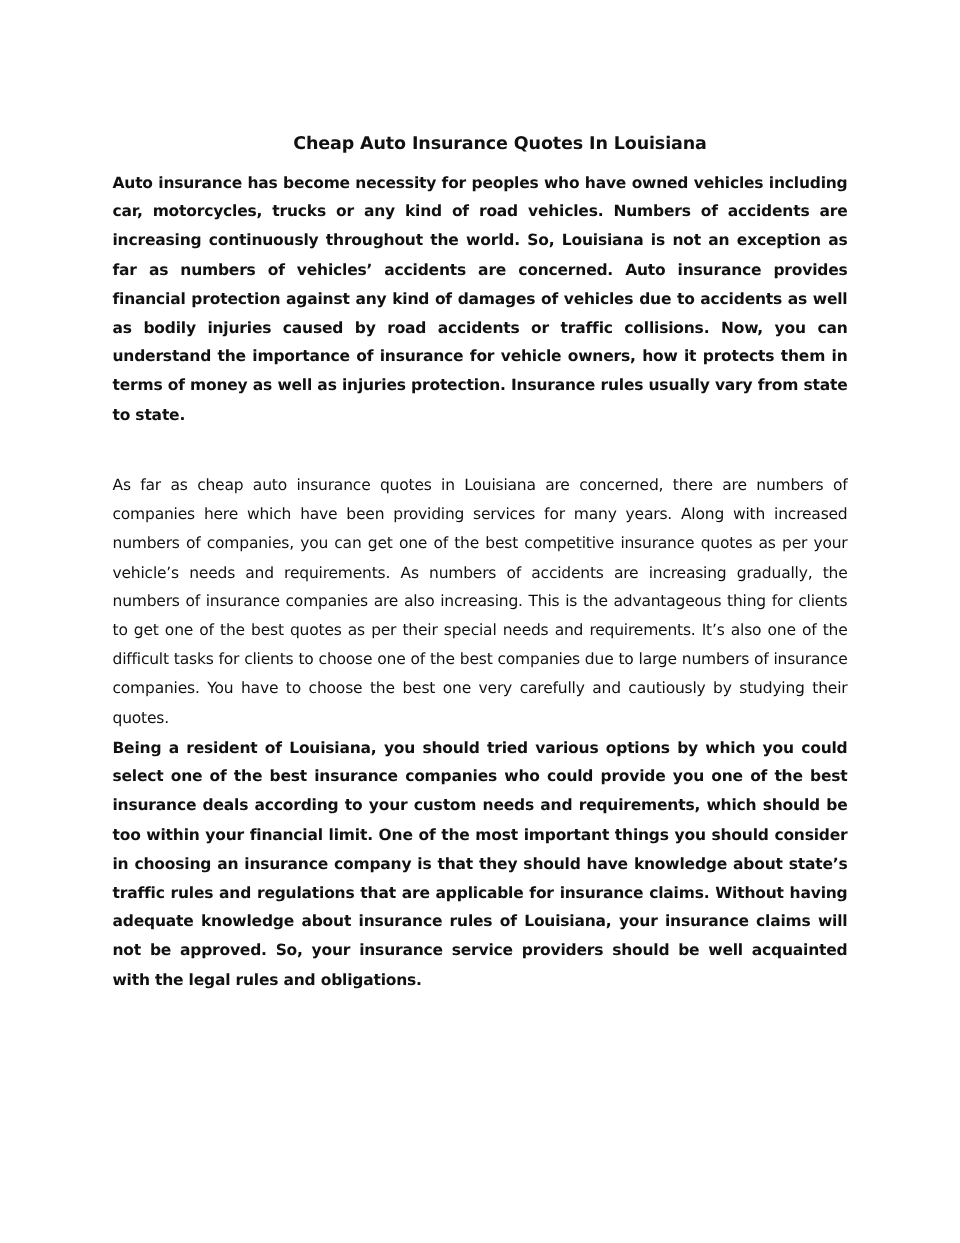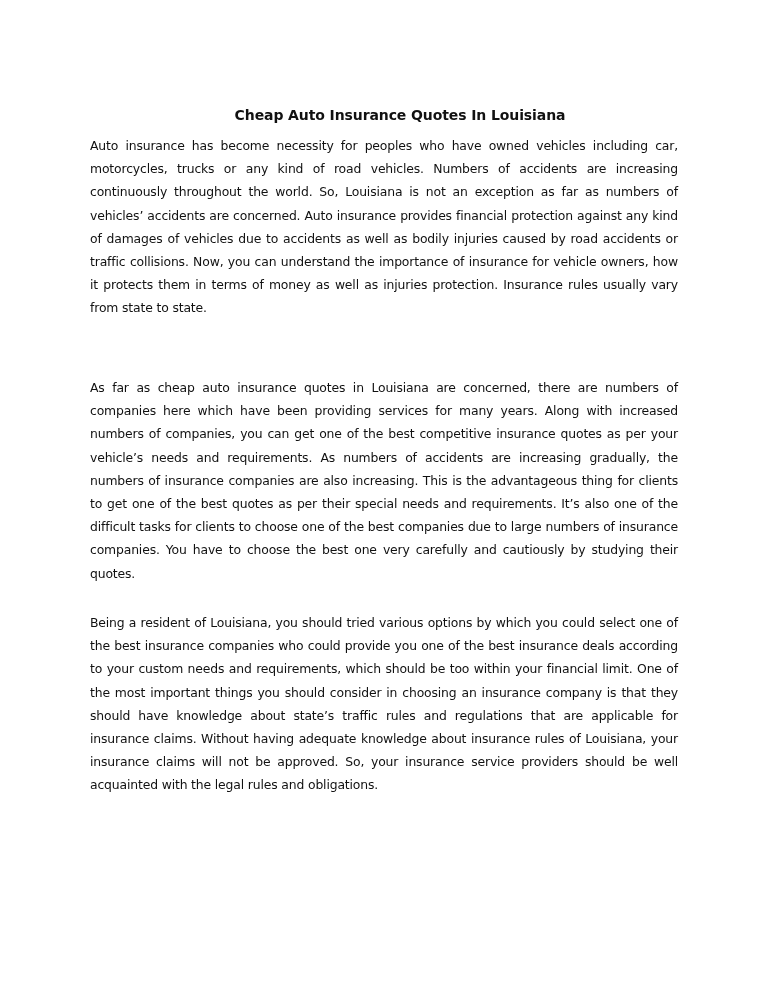--- a/index.html
+++ b/index.html
@@ -37,23 +37,23 @@
       position: absolute;
       left: 90px;
       width: 588px;
       margin: 0;
       font-size: 12.4px;
       line-height: 23.2px;
       text-align: justify;
       letter-spacing: -0.15px;
       word-spacing: 0px;
     }
-    #p1 { top: 134px; }
+    #p1 { top: 134px; font-weight: bold; }
     #p2 { top: 376px; }
-    #p3 { top: 611px; }
+    #p3 { top: 586px; font-weight: bold; }
   </style>
 </head>
 <body>
 
 <div class="page">
   <h1 class="title">Cheap Auto Insurance Quotes In Louisiana</h1>
   <p class="para" id="p1">Auto insurance has become necessity for peoples who have owned vehicles including car, motorcycles, trucks or any kind of road vehicles. Numbers of accidents are increasing continuously throughout the world. So, Louisiana is not an exception as far as numbers of vehicles’ accidents are concerned. Auto insurance provides financial protection against any kind of damages of vehicles due to accidents as well as bodily injuries caused by road accidents or traffic collisions. Now, you can understand the importance of insurance for vehicle owners, how it protects them in terms of money as well as injuries protection. Insurance rules usually vary from state to state.</p>
   <p class="para" id="p2">As far as cheap auto insurance quotes in Louisiana are concerned, there are numbers of companies here which have been providing services for many years. Along with increased numbers of companies, you can get one of the best competitive insurance quotes as per your vehicle’s needs and requirements. As numbers of accidents are increasing gradually, the numbers of insurance companies are also increasing. This is the advantageous thing for clients to get one of the best quotes as per their special needs and requirements. It’s also one of the difficult tasks for clients to choose one of the best companies due to large numbers of insurance companies. You have to choose the best one very carefully and cautiously by studying their quotes.</p>
   <p class="para" id="p3">Being a resident of Louisiana, you should tried various options by which you could select one of the best insurance companies who could provide you one of the best insurance deals according to your custom needs and requirements, which should be too within your financial limit. One of the most important things you should consider in choosing an insurance company is that they should have knowledge about state’s traffic rules and regulations that are applicable for insurance claims. Without having adequate knowledge about insurance rules of Louisiana, your insurance claims will not be approved. So, your insurance service providers should be well acquainted with the legal rules and obligations.</p>
 </div>

